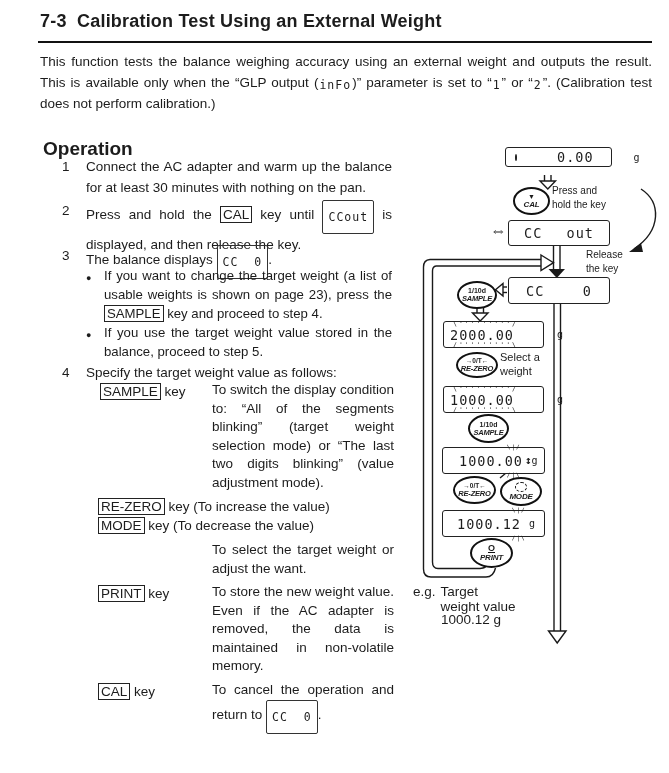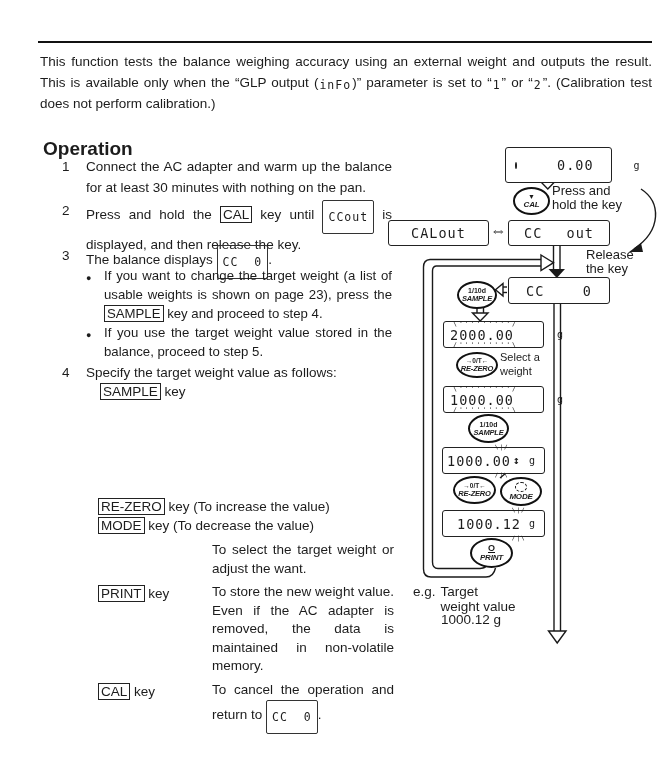--- a/index.html
+++ b/index.html
@@ -37,33 +37,34 @@
   .blinkwrap .mt,.blinkwrap .mb{position:absolute;left:0;width:100%;text-align:center;
         font-size:6px;line-height:5px;letter-spacing:1px;white-space:pre;}
   .blinkwrap .mt{top:-7px;} .blinkwrap .mb{bottom:-7px;}
   .oval{position:absolute;z-index:2;background:#fff;border:2.3px solid #111;border-radius:50%;
         display:flex;flex-direction:column;align-items:center;justify-content:center;
         box-sizing:border-box;line-height:1;}
   .oval .sym{font-size:7px;font-weight:bold;}
   .oval .klabel{font-size:8px;font-weight:bold;font-style:italic;margin-top:1px;letter-spacing:-.2px;}
   .dashed-circle{width:10px;height:8px;border:1.2px dashed #111;border-radius:50%;}
   .print-o{font-size:9px;font-weight:bold;border-bottom:1.5px solid #111;line-height:8px;}
-  .dlabel{font-size:13px;line-height:13.5px;z-index:2;}
+  .dlabel{font-size:10px;line-height:13.5px;z-index:2;}
   .swap{font-size:17px;z-index:2;line-height:1;}
   .npbox{position:absolute;z-index:2;border:1.4px solid #222;background:#fff;
          font-size:13px;display:flex;align-items:center;justify-content:center;box-sizing:border-box;}
   .eg{display:flex;gap:5px;font-size:13.5px;line-height:15px;z-index:2;}
   .dot-ind{width:5px;height:5px;border:1.5px solid #222;border-radius:50%;margin:0 0 0 9px;}
   .updown{font-size:11px;font-weight:bold;margin-left:2px;}
 </style>
 </head>
 <body>
 
 <div class="page">
 
+  <div class="abs title">7-3  Calibration Test Using an External Weight</div>
   <div class="abs rule"></div>
 
   <div class="abs intro"><span>This function tests the balance weighing accuracy using an external weight and outputs the result. This is available only when the “GLP output (</span><span class="ilcd" style="border:none;padding:0 1px;">inFo</span><span>)” parameter is set to “</span><span class="ilcd" style="border:none;padding:0 1px;">1</span><span>” or “</span><span class="ilcd" style="border:none;padding:0 1px;">2</span><span>”. (Calibration test does not perform calibration.)</span></div>
 
   <div class="abs ophead">Operation</div>
 
   <div class="abs step" style="top:156px">
     <span class="num">1</span>
     <div class="stext">Connect the AC adapter and warm up the balance for at least 30 minutes with nothing on the pan.</div>
   </div>
@@ -87,20 +88,21 @@
     <span class="bch">●</span>
     <div class="btext">If you use the target weight value stored in the balance, proceed to step 5.</div>
   </div>
 
   <div class="abs step" style="top:362px">
     <span class="num">4</span>
     <div class="stext" style="text-align:left">Specify the target weight value as follows:</div>
   </div>
 
   <div class="abs keyline" style="left:100px;top:382px"><span class="key">SAMPLE</span> <span>key</span></div>
+  <div class="abs desc" style="left:212px;top:381px">To switch the display condition to: “All of the segments blinking” (target weight selection mode) or “The last two digits blinking” (value adjustment mode).</div>
 
   <div class="abs keyline" style="left:98px;top:497px"><span class="key">RE-ZERO</span> <span>key (To increase the value)</span></div>
   <div class="abs keyline" style="left:98px;top:516px"><span class="key">MODE</span> <span>key (To decrease the value)</span></div>
 
   <div class="abs desc" style="left:212px;top:541px">To select the target weight or adjust the want.</div>
 
   <div class="abs keyline" style="left:98px;top:584px"><span class="key">PRINT</span> <span>key</span></div>
   <div class="abs desc" style="left:212px;top:583px">To store the new weight value. Even if the AC adapter is removed, the data is maintained in non-volatile memory.</div>
 
   <div class="abs keyline" style="left:98px;top:682px"><span class="key">CAL</span> <span>key</span></div>
@@ -136,38 +138,35 @@
       <polygon points="472.5,313 488,313 480.2,321" fill="#ffffff"></polygon>
 
       <line x1="507" y1="287" x2="503" y2="287"></line>
       <line x1="507" y1="292.5" x2="503" y2="292.5"></line>
       <polygon points="503,283.5 503,296 495.5,289.7" fill="#ffffff"></polygon>
 
       <line x1="500" y1="478" x2="512" y2="468"></line>
     </g>
   </svg>
 
-  <div class="lcd" style="left:505px;top:147px;width:107px;height:36px;gap:40px;">
+  <div class="lcd" style="left:505px;top:147px;width:107px;height:20px;gap:40px;">
     <span class="dot-ind"></span>
     <span class="val" style="flex:1;text-align:center;">0.00</span>
     <span class="unit" style="margin-right:9px;">g</span>
   </div>
 
   <div class="oval" style="left:513px;top:187px;width:37px;height:28px;">
     <span class="sym">▼</span>
     <span class="klabel">CAL</span>
   </div>
   <div class="abs dlabel" style="left:552px;top:184px;">
     <div>Press and</div>
     <div>hold the key</div>
   </div>
 
-  <div class="lcd" style="left:388px;top:220px;width:101px;height:26px;justify-content:center;">
-    <span class="val">CALout</span>
-  </div>
   <div class="abs swap" style="left:490px;top:222px;">⇔</div>
   <div class="lcd" style="left:508px;top:220px;width:102px;height:26px;justify-content:space-between;padding:0 15px;">
     <span class="val">CC</span>
     <span class="val">out</span>
   </div>
   <div class="abs dlabel" style="left:566px;top:248px;margin-left:20px;">
     <div>Release</div>
     <div>the key</div>
   </div>
 
@@ -206,21 +205,21 @@
       <span class="unit">g</span>
     </div>
     <div class="tickrow">/'''''''''\</div>
   </div>
 
   <div class="oval" style="left:468px;top:414px;width:41px;height:29px;">
     <span class="sym">1/10d</span>
     <span class="klabel" style="font-size:7.5px;">SAMPLE</span>
   </div>
 
-  <div class="lcd" style="left:442px;top:447px;width:103px;height:27px;padding-left:4px;">
+  <div class="lcd" style="left:442px;top:447px;width:103px;height:27px;padding-left:16px;">
     <span class="val">1000.</span>
     <span class="blinkwrap"><span class="mt">\|/</span><span class="val">00</span><span class="mb">/|\</span></span>
     <span class="updown">↕</span>
     <span class="unit" style="margin-left:auto;margin-right:9px;">g</span>
   </div>
 
   <div class="oval" style="left:453px;top:476px;width:43px;height:28px;">
     <span class="sym" style="font-size:6.5px;">→0/T←</span>
     <span class="klabel" style="font-size:7.5px;">RE-ZERO</span>
   </div>

